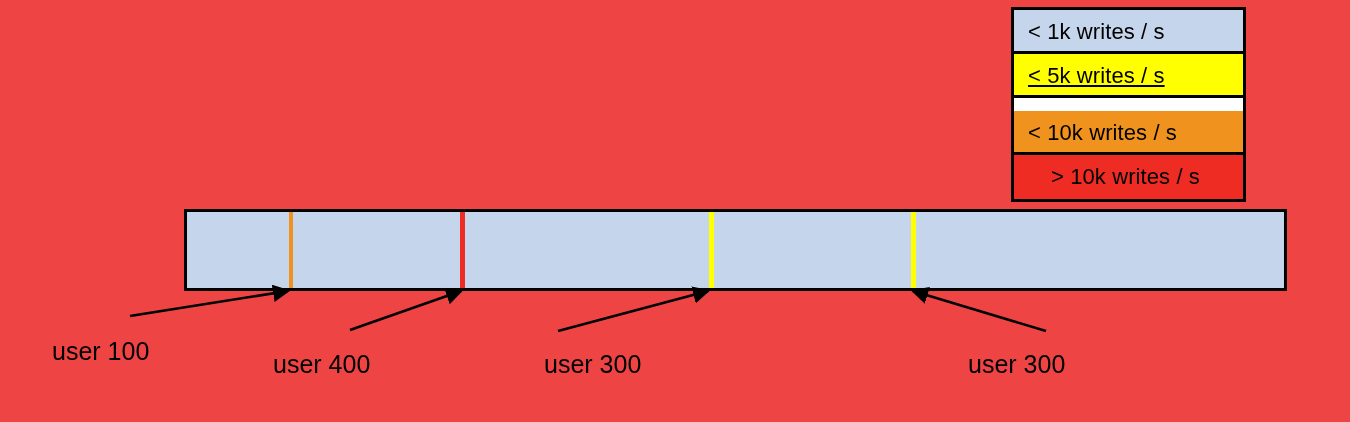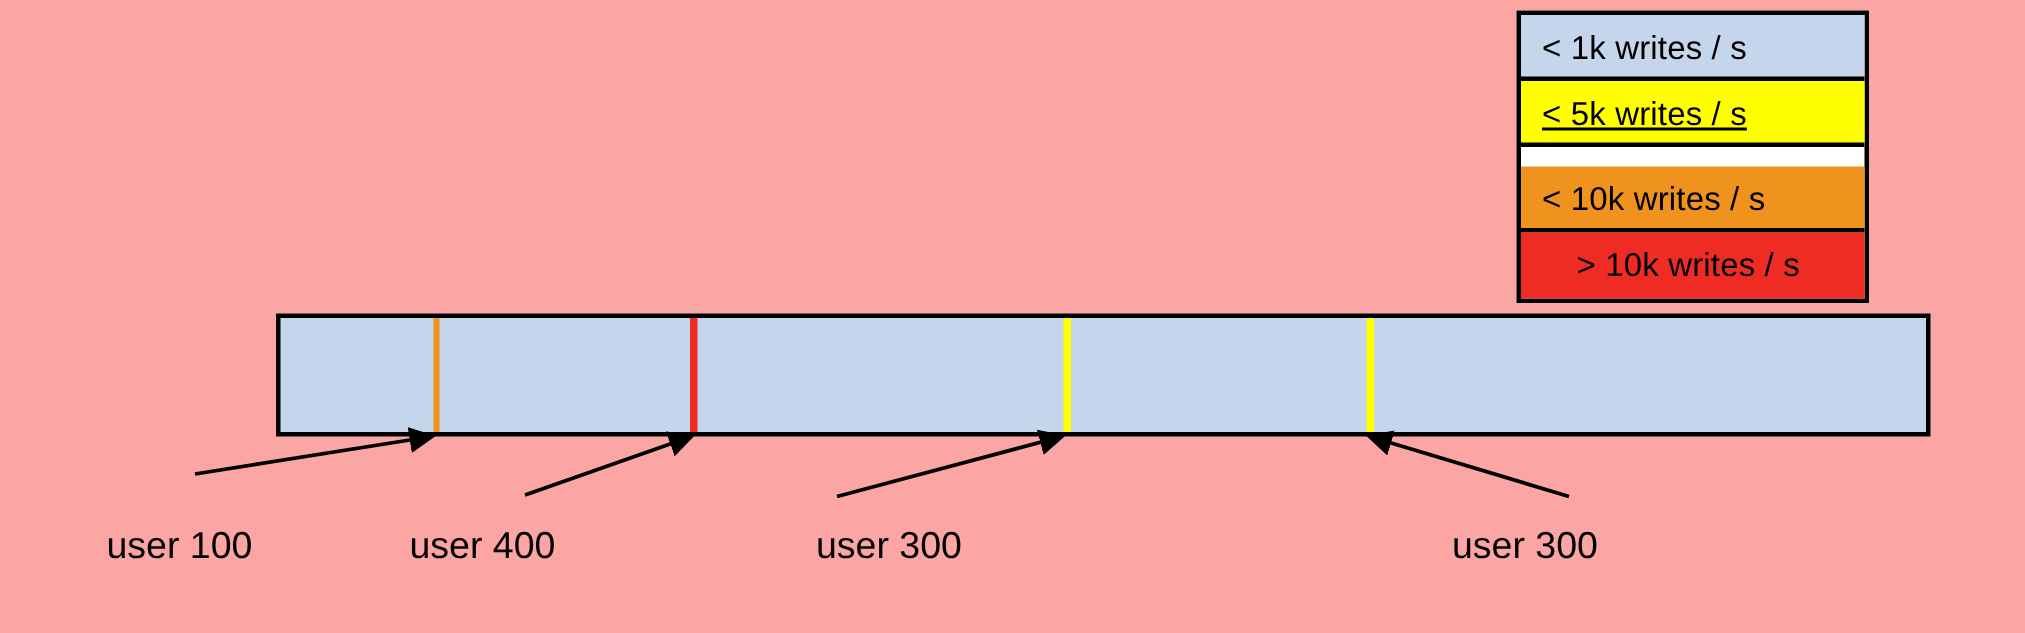--- a/index.html
+++ b/index.html
@@ -10,21 +10,21 @@
   body {
     width: 1350px;
     height: 422px;
     font-family: "Liberation Sans", sans-serif;
     overflow: hidden;
   }
   #canvas {
     position: relative;
     width: 1350px;
     height: 422px;
-    background: #fca5a5;
+    background: #ef4444;
   }
 
   
   #legend {
     position: absolute;
     left: 1011px;
     top: 7px;
     width: 235px;
     border: 3px solid #000000;
     box-sizing: border-box;
@@ -118,19 +118,19 @@
     </defs>
     <g id="arrow-group">
         <line x1="130" y1="316" x2="288" y2="291" stroke="#000000" stroke-width="2.5" marker-end="url(#arrowhead)"></line>
         <line x1="350" y1="330" x2="461" y2="291" stroke="#000000" stroke-width="2.5" marker-end="url(#arrowhead)"></line>
         <line x1="558" y1="331" x2="708" y2="291" stroke="#000000" stroke-width="2.5" marker-end="url(#arrowhead)"></line>
         <line x1="1046" y1="331" x2="913" y2="291" stroke="#000000" stroke-width="2.5" marker-end="url(#arrowhead)"></line>
       </g>
   </svg>
 
   <div id="label-layer">
-      <div class="user-label" style="left: 52px; top: 350px; margin-left: 19px;">user 100</div>
+      <div class="user-label" style="left: 52px; top: 337px;">user 100</div>
       <div class="user-label" style="left: 273px; top: 350px;">user 400</div>
       <div class="user-label" style="left: 497px; top: 350px; margin-left: 47px;">user 300</div>
       <div class="user-label" style="left: 968px; top: 350px;">user 300</div>
     </div>
 
 </div>
 
 </body></html>

